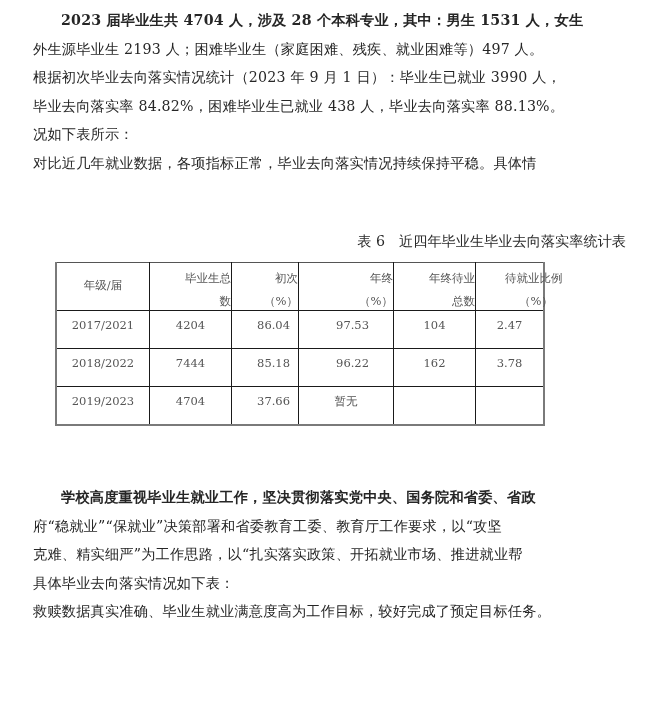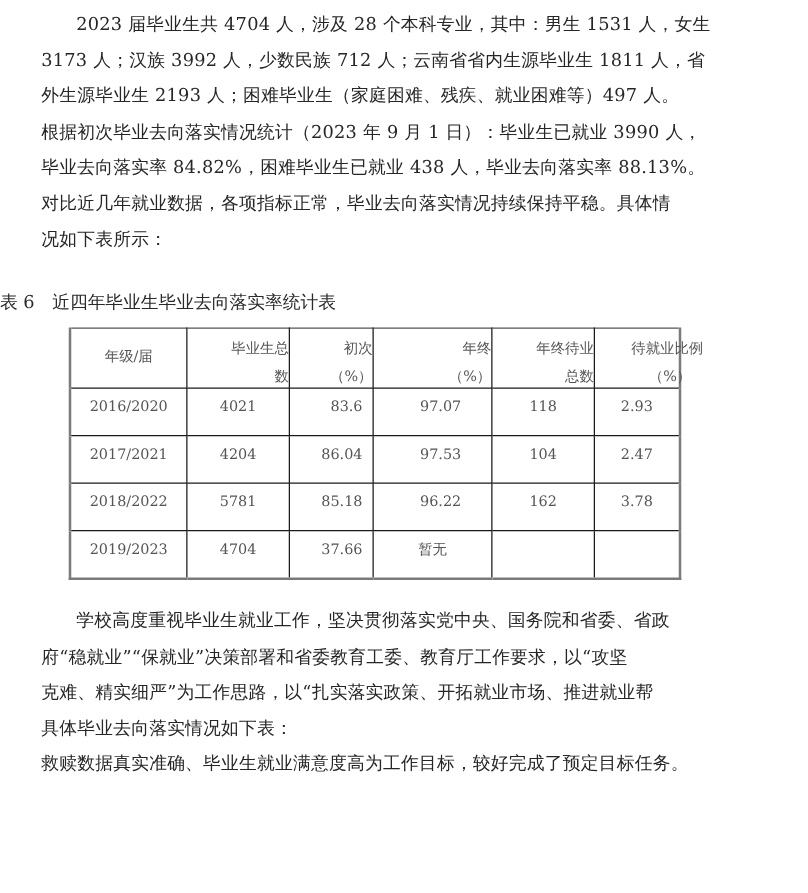--- a/index.html
+++ b/index.html
@@ -23,28 +23,28 @@
       line-height: 28.6px;
       letter-spacing: 0.2px;
       text-align: justify;
       color: #262626;
     }
     .para .line {
       display: block;
       white-space: nowrap;
       height: 28.6px;
     }
-    .para .line.indent { padding-left: 28px; }
+    .para .line.indent { padding-left: 28px; font-weight: bold; }
     #para1 { top: 6px; }
     #para2 { top: 483px; }
     .caption {
       position: absolute;
       left: 0;
       width: 646px;
-      text-align: left;
+      text-align: right;
       font-size: 14.2px;
       color: #2a2a2a;
     }
     #caption6 { top: 232px; padding-right: 20px; box-sizing: border-box; }
     #caption7 { top: 688px; padding-right: 20px; box-sizing: border-box; margin-top: 43px; }
     .caption .num { margin-right: 14px; }
 
     table.data {
       position: absolute;
       left: 55px;
@@ -97,26 +97,25 @@
     .outer-left { border-left: 2px solid #7a7a7a !important; }
     .outer-right { border-right: 2px solid #7a7a7a !important; }
     .outer-bottom { border-bottom: 2px solid #7a7a7a !important; }
     .outer-top { border-top: 1.5px solid #555 !important; }
   </style>
 </head>
 <body>
 
 <div class="para" id="para1">
   <span class="line indent">2023 届毕业生共 4704 人，涉及 28 个本科专业，其中：男生 1531 人，女生</span>
-  <span class="line">3173 人；汉族 3992 人，少数民族 712 人；云南省省内生源毕业生 1811 人，省</span>
   <span class="line">外生源毕业生 2193 人；困难毕业生（家庭困难、残疾、就业困难等）497 人。</span>
   <span class="line">根据初次毕业去向落实情况统计（2023 年 9 月 1 日）：毕业生已就业 3990 人，</span>
   <span class="line">毕业去向落实率 84.82%，困难毕业生已就业 438 人，毕业去向落实率 88.13%。</span>
+  <span class="line">况如下表所示：</span>
   <span class="line">对比近几年就业数据，各项指标正常，毕业去向落实情况持续保持平稳。具体情</span>
-  <span class="line">况如下表所示：</span>
 </div>
 
 <div class="caption" id="caption6">
   <span class="num">表 6</span><span>近四年毕业生毕业去向落实率统计表</span>
 </div>
 
 <table class="data">
   <tbody>
       <tr class="hdr">
     <th class="c0 outer-left outer-top">
@@ -149,40 +148,20 @@
           </div>
     </th>
     <th class="c5 outer-right outer-top">
       <div class="hcell" style="padding-left:29px; margin-right:-10px">
             <span class="l1">待就业比例</span>
             <span class="l2">（%）</span>
           </div>
     </th>
   </tr>
 
-  <tr class="body">
-    <td class="c0 outer-left">
-          <div class="bcell center">2016/2020</div>
-        </td>
-    <td class="c1">
-          <div class="bcell center">4021</div>
-        </td>
-    <td class="c2">
-          <div class="bcell right">83.6</div>
-        </td>
-    <td class="c3">
-          <div class="bcell right" style="padding-right:24px">97.07</div>
-        </td>
-    <td class="c4">
-          <div class="bcell center">118</div>
-        </td>
-    <td class="c5 outer-right">
-          <div class="bcell center">2.93</div>
-        </td>
-  </tr>
 
   <tr class="body">
     <td class="c0 outer-left">
           <div class="bcell center">2017/2021</div>
         </td>
     <td class="c1">
           <div class="bcell center">4204</div>
         </td>
     <td class="c2">
           <div class="bcell right">86.04</div>
@@ -196,21 +175,21 @@
     <td class="c5 outer-right">
           <div class="bcell center">2.47</div>
         </td>
   </tr>
 
   <tr class="body">
     <td class="c0 outer-left">
           <div class="bcell center">2018/2022</div>
         </td>
     <td class="c1">
-          <div class="bcell center">5781</div>
+          <div class="bcell center">7444</div>
         </td>
     <td class="c2">
           <div class="bcell right">85.18</div>
         </td>
     <td class="c3">
           <div class="bcell right" style="padding-right:24px">96.22</div>
         </td>
     <td class="c4">
           <div class="bcell center">162</div>
         </td>

